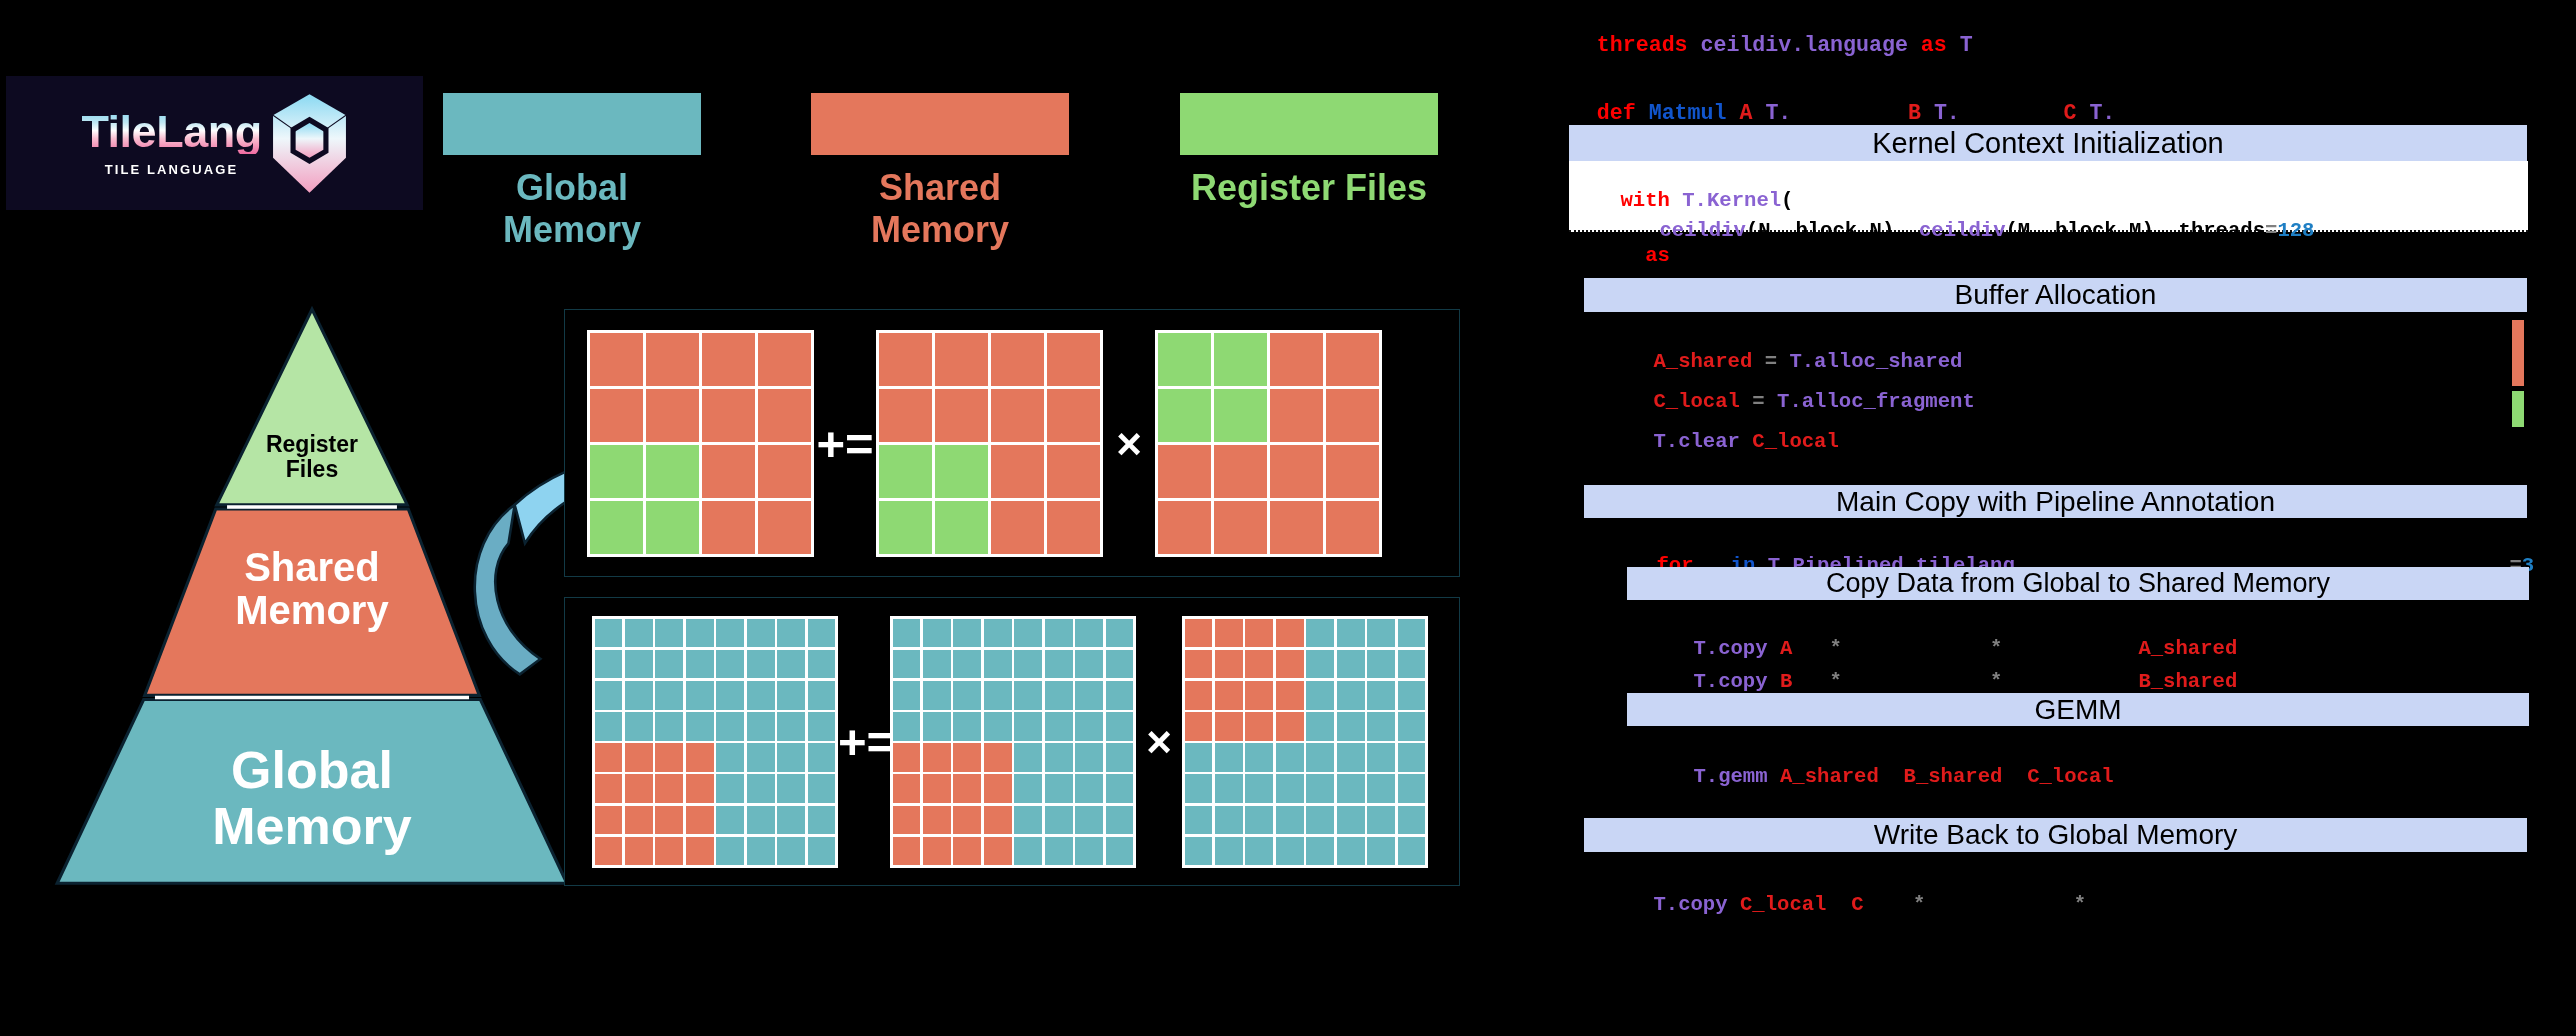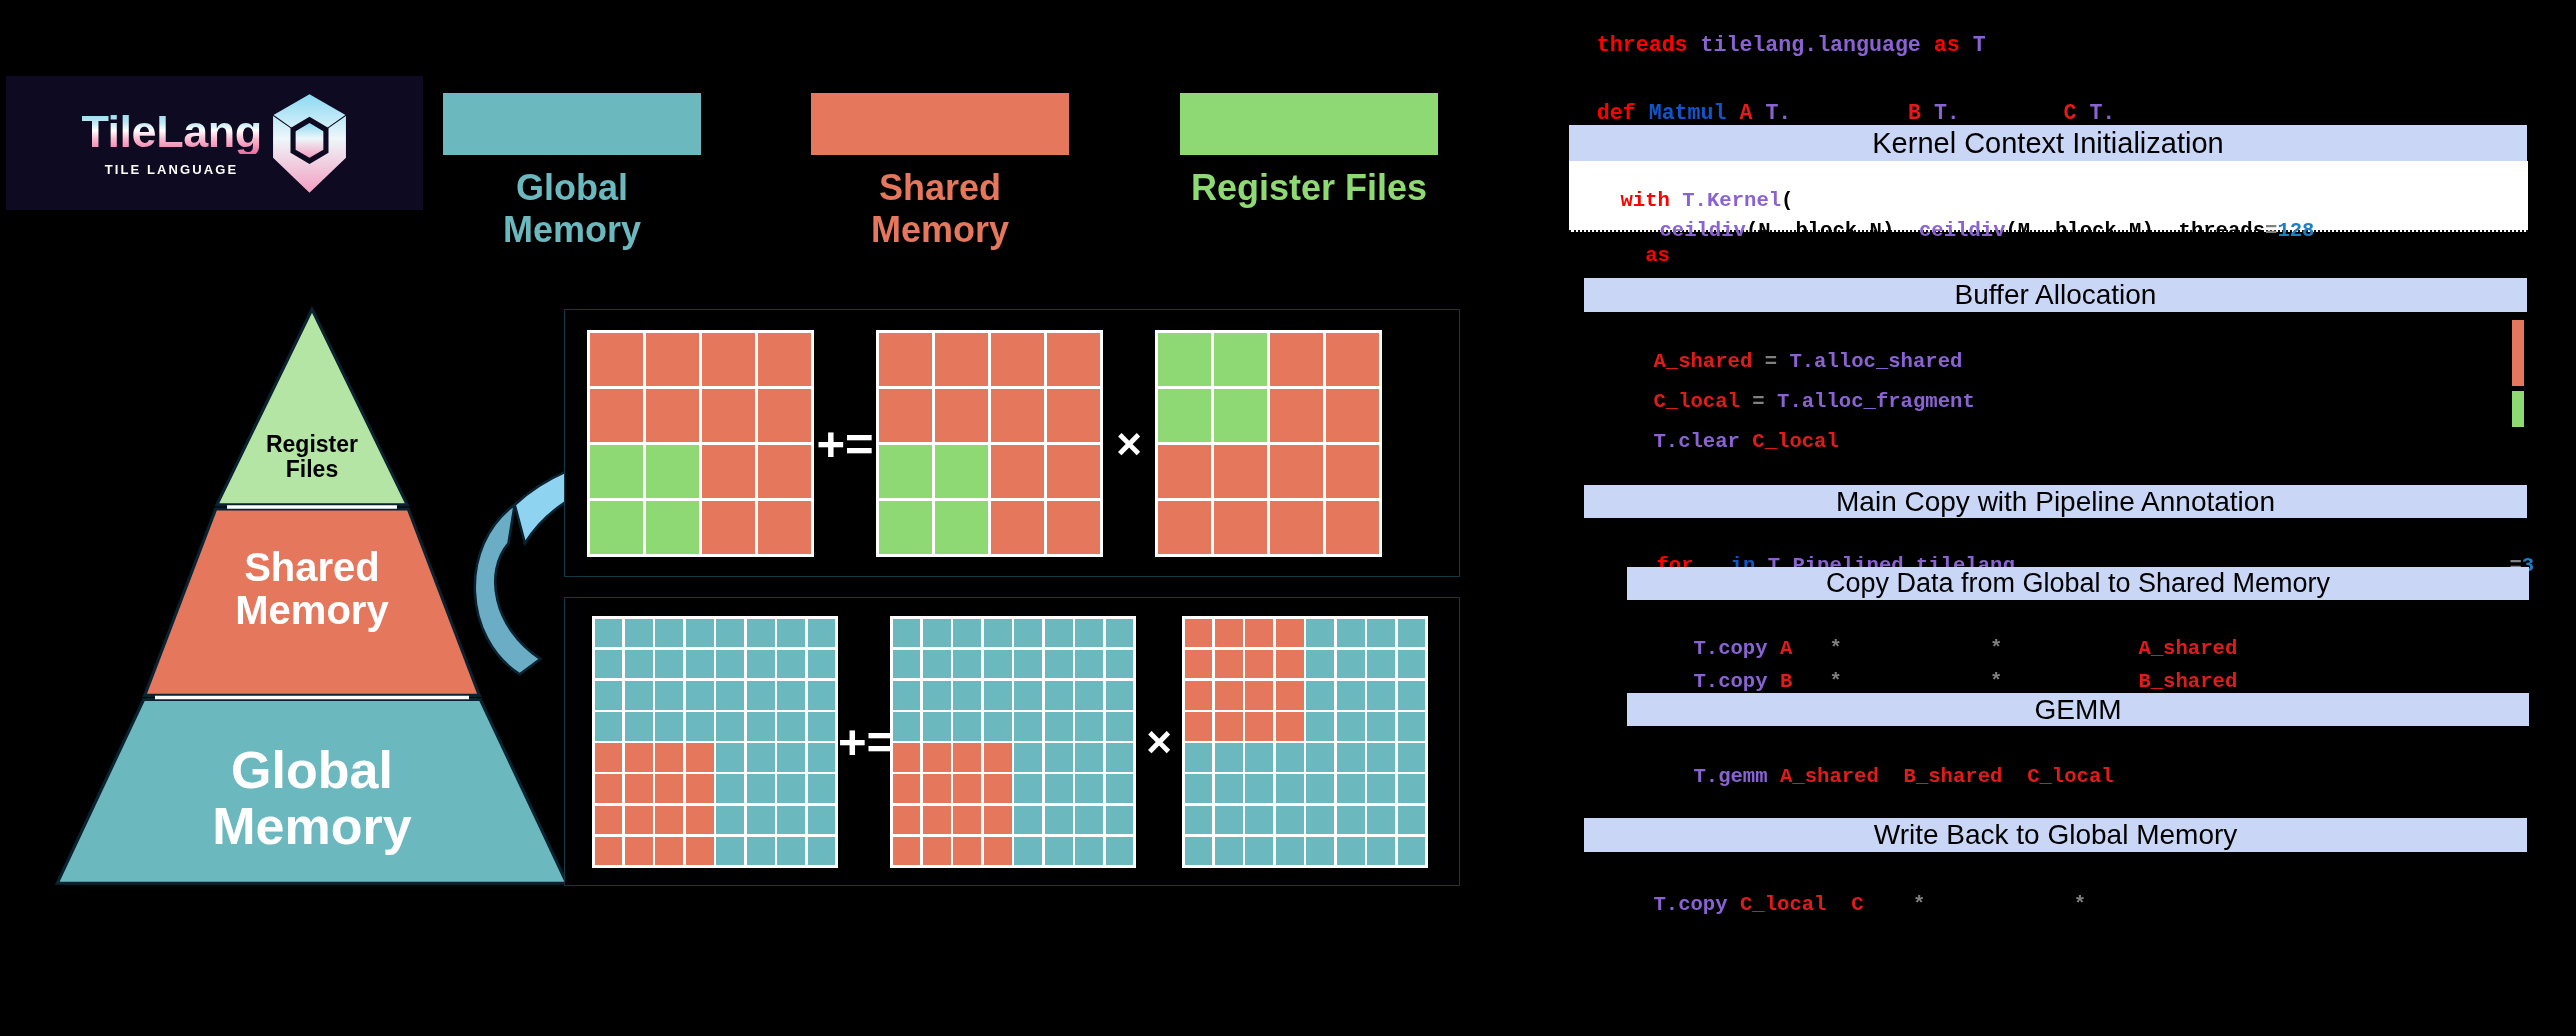--- a/index.html
+++ b/index.html
@@ -404,21 +404,21 @@
         <div style="background: rgb(107, 184, 191);"></div>
         <div style="background: rgb(107, 184, 191);"></div>
         <div style="background: rgb(107, 184, 191);"></div>
       </div>
   </div>
 </div>
 
 <div id="code-panel">
 
   <div class="code-line" style="left:41px; top:9.3px; font-size:21.6px;">
-    <span class="kw">threads</span><span class="fn"> tilelang.language </span><span class="kw">as</span><span class="fn"> T</span>
+    <span class="kw">threads</span><span class="fn"> ceildiv.language </span><span class="kw">as</span><span class="fn"> T</span>
   </div>
 
   <div class="code-line" style="left:41px; top:77px; font-size:21.6px;">
     <span class="kw">def</span><span class="pl"> </span><span class="fnb">Matmul</span><span class="pl"> </span><span class="var">A</span><span class="pl"> </span><span class="fn">T.</span><span class="pl">         </span><span class="var">B</span><span class="pl"> </span><span class="fn">T.</span><span class="pl">        </span><span class="var">C</span><span class="pl"> </span><span class="fn">T.</span>
   </div>
 
   <div class="section-header" style="left:65px; top:125px; width:958px; height:36px; font-size:29px;">Kernel Context Initialization</div>
   <div id="kernel-code-box" style="left:65px; top:161px; width:959px; height:71px;"></div>
   <div class="code-line" style="left:67px; top:166px; font-size:20.6px;">
     <span class="kw">with</span><span class="pl"> </span><span class="fn">T.Kernel</span><span class="pl">(</span>

